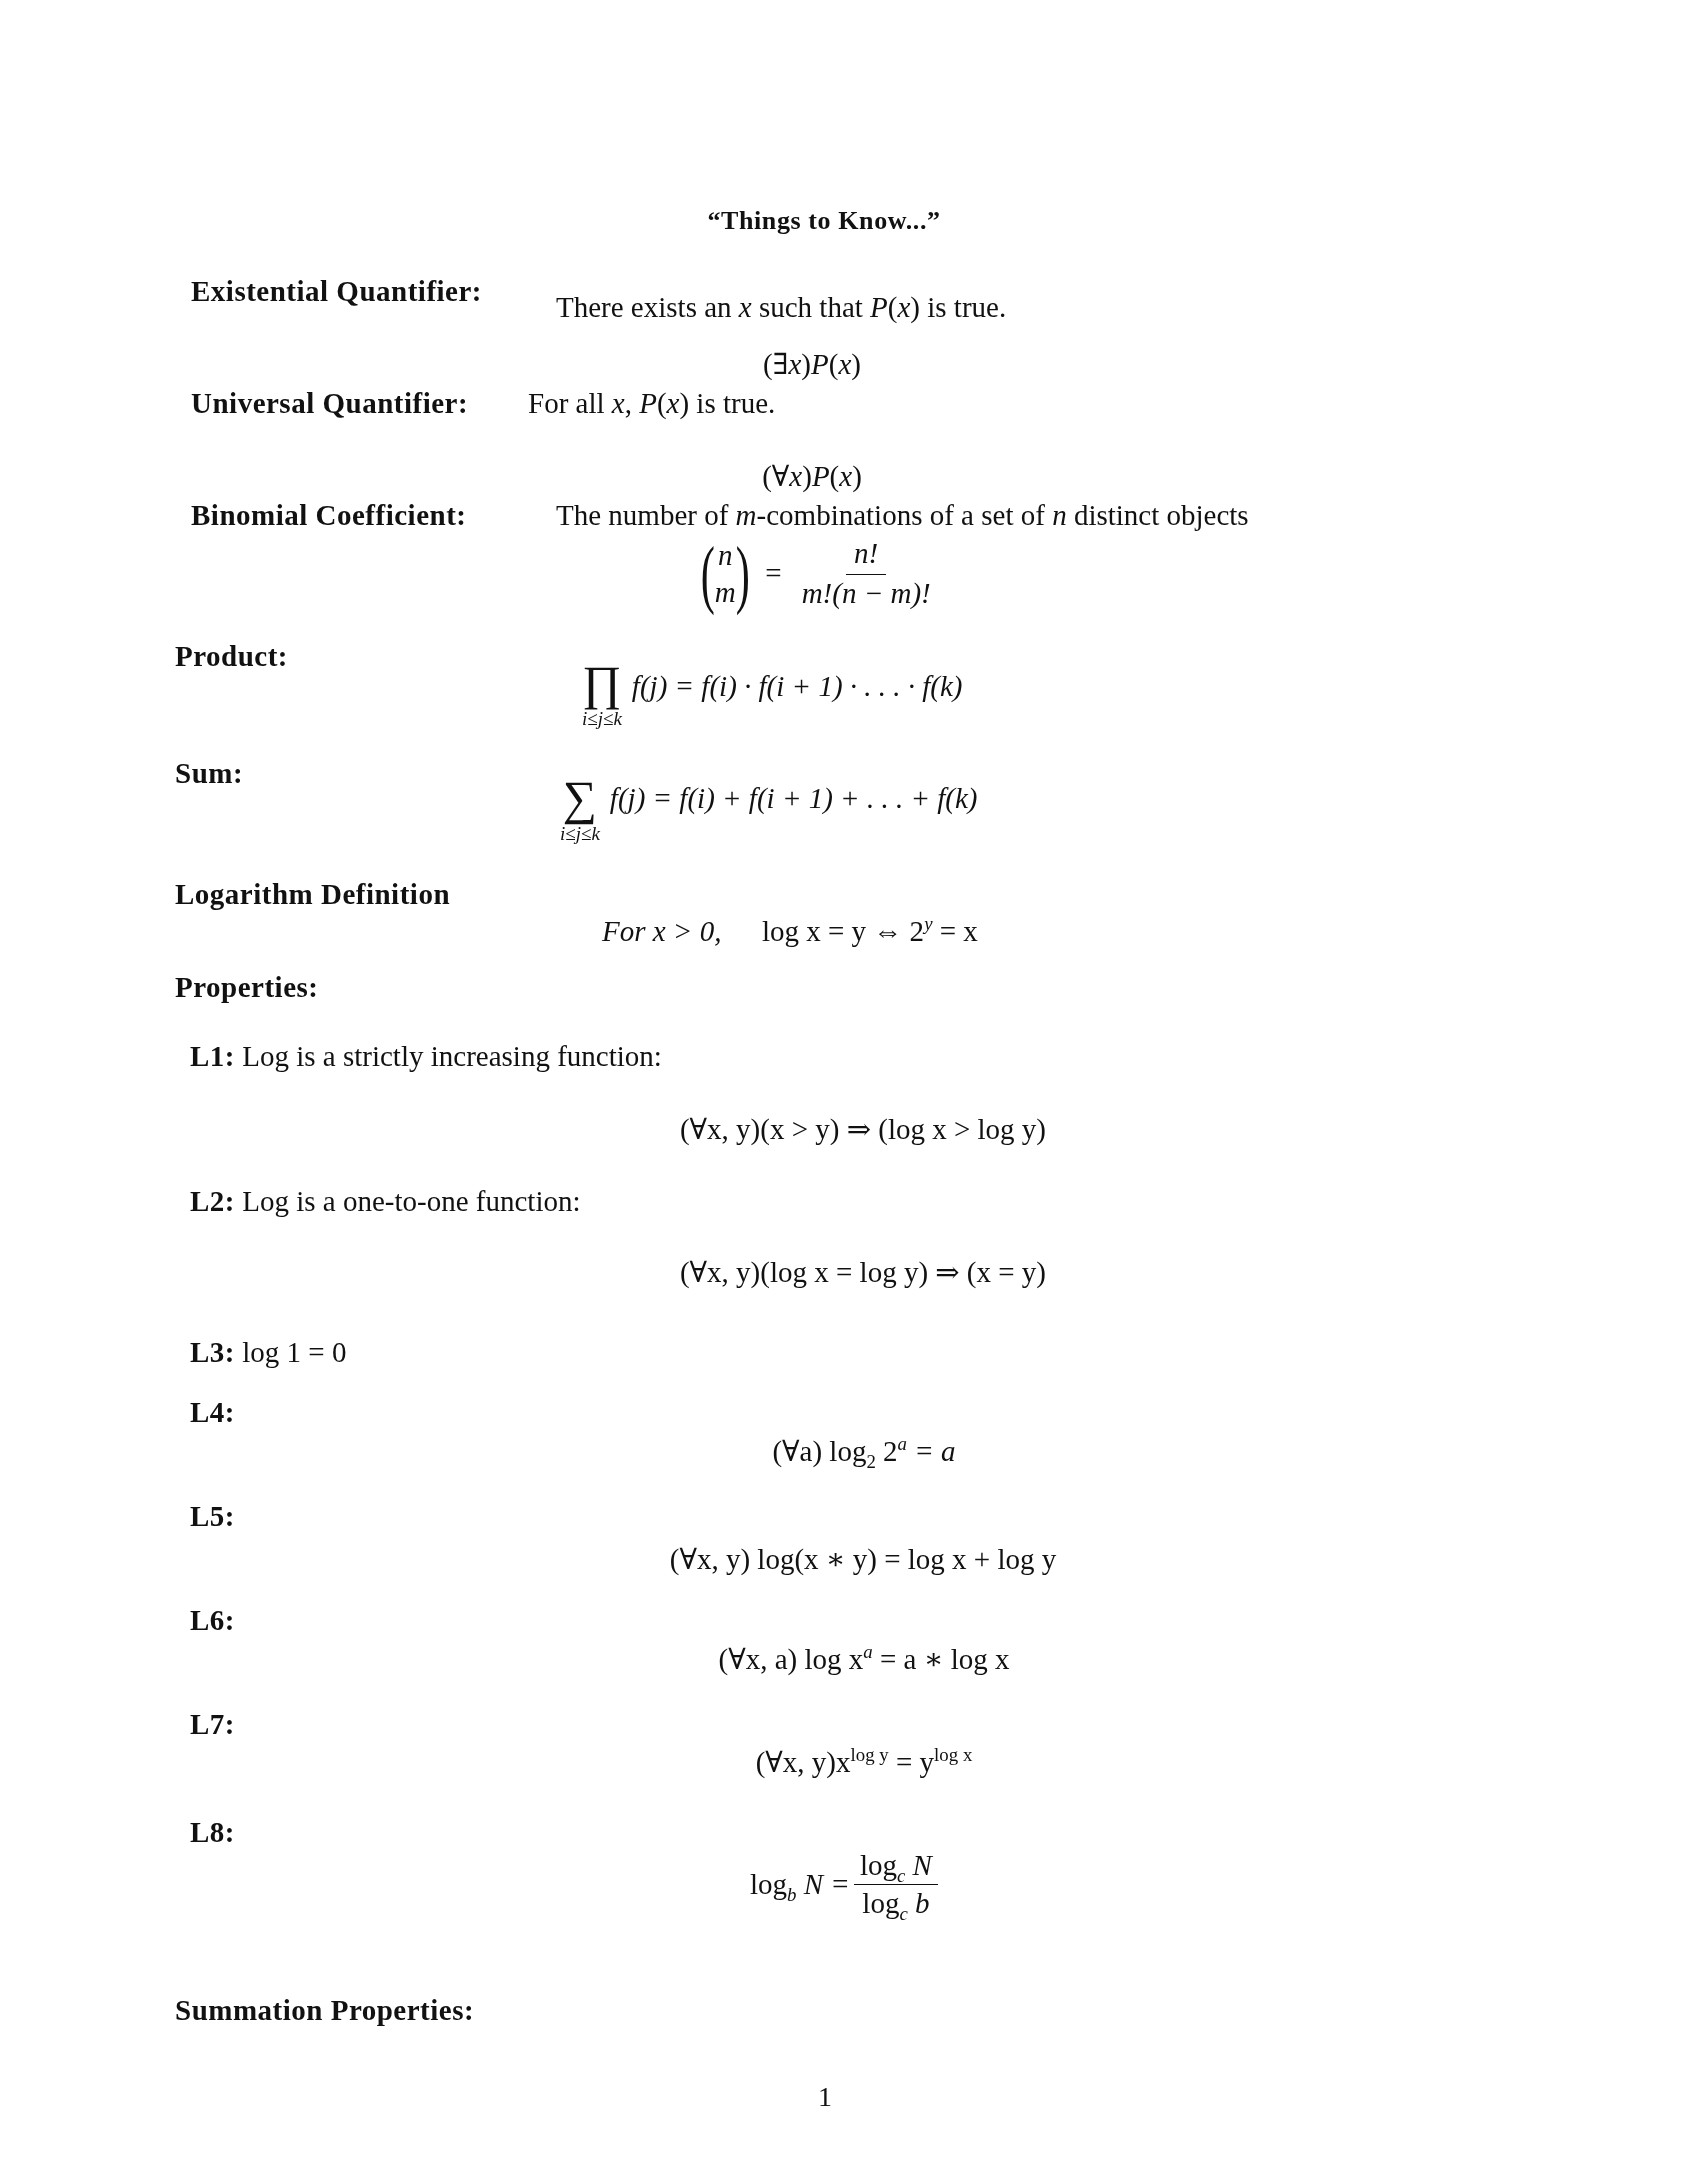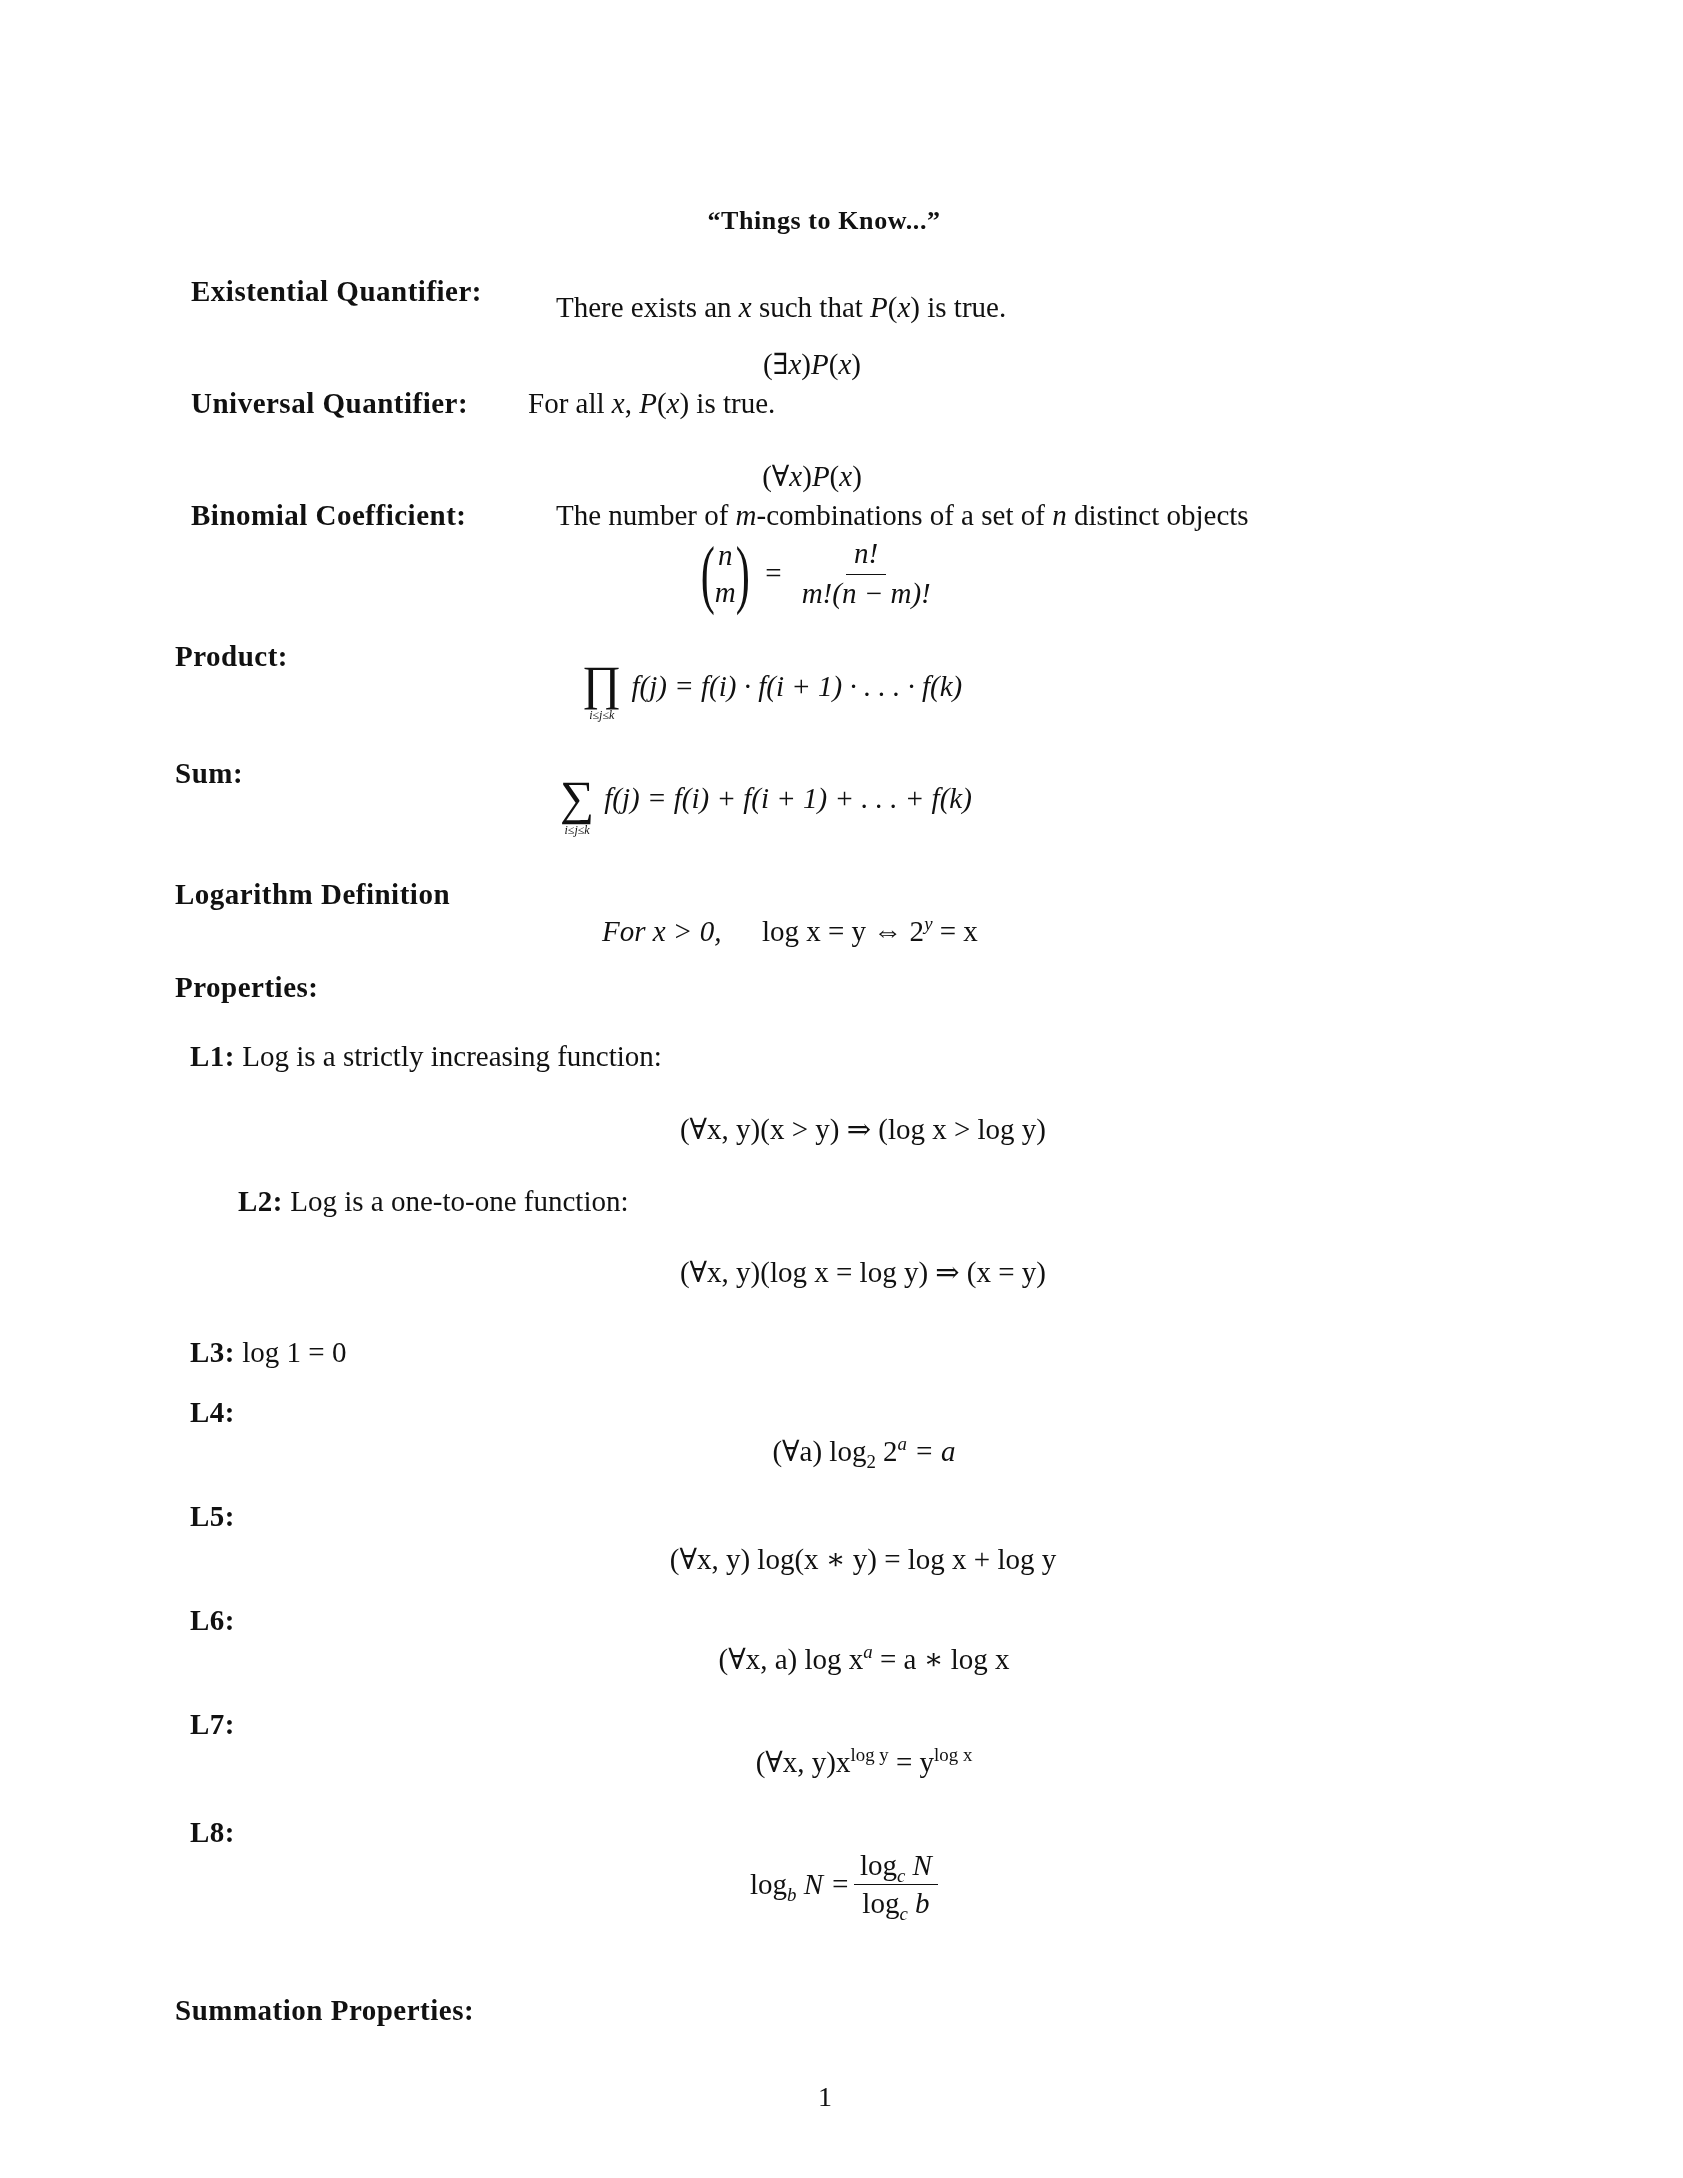--- a/index.html
+++ b/index.html
@@ -13,21 +13,21 @@
   .math { font-family: "Liberation Serif", "DejaVu Serif", serif; }
   sub, sup { font-size: 65%; line-height: 0; }
   .frac { display: inline-flex; flex-direction: column; align-items: center; vertical-align: middle; margin: 0 4px; }
   .frac .num { padding: 0 6px 4px 6px; border-bottom: 1.6px solid #111; }
   .frac .den { padding: 4px 6px 0 6px; }
   .binom { display: inline-flex; align-items: center; vertical-align: middle; }
   .paren { font-size: 77px; font-weight: 100; transform: scaleX(0.55); display: inline-block; line-height: 1; }
   .stack { display: inline-flex; flex-direction: column; align-items: center; line-height: 1.25; }
   .bigop { display: inline-flex; flex-direction: column; align-items: center; vertical-align: top; margin-right: 10px; }
   .bigop .op { font-size: 48px; line-height: 1; }
-  .bigop .lim { font-size: 12px; font-style: italic; margin-top: 2px; }
+  .bigop .lim { font-size: 19px; font-style: italic; margin-top: 2px; }
   .pagenum { font-size: 28px; }
 </style>
 </head>
 <body>
 
 <div class="abs title center" style="left:824px; top:208px;">“Things to Know...”</div>
 
 <div class="abs b" style="left:191px; top:277px;">Existential Quantifier:</div>
 <div class="abs" style="left:556px; top:293px;">
   <span>There exists an </span><span class="i">x</span><span> such that </span><span class="i">P</span><span>(</span><span class="i">x</span><span>) is true.</span>
@@ -92,21 +92,21 @@
 </div>
 
 <div class="abs b" style="left:175px; top:973px;">Properties:</div>
 
 <div class="abs" style="left:190px; top:1042px;">
   <span class="b">L1:</span>
   <span>Log is a strictly increasing function:</span>
 </div>
 <div class="abs math center" style="left:863px; top:1115px;">(∀x, y)(x &gt; y) ⇒ (log  x &gt; log  y)</div>
 
-<div class="abs" style="left:190px; top:1187px;margin-left:48px;">
+<div class="abs" style="left:190px; top:1187px;">
   <span class="b">L2:</span>
   <span>Log is a one-to-one function:</span>
 </div>
 <div class="abs math center" style="left:863px; top:1258px;">(∀x, y)(log  x = log  y) ⇒ (x = y)</div>
 
 <div class="abs" style="left:190px; top:1338px;">
   <span class="b">L3:</span>
   <span>log  1 = 0</span>
 </div>
 

